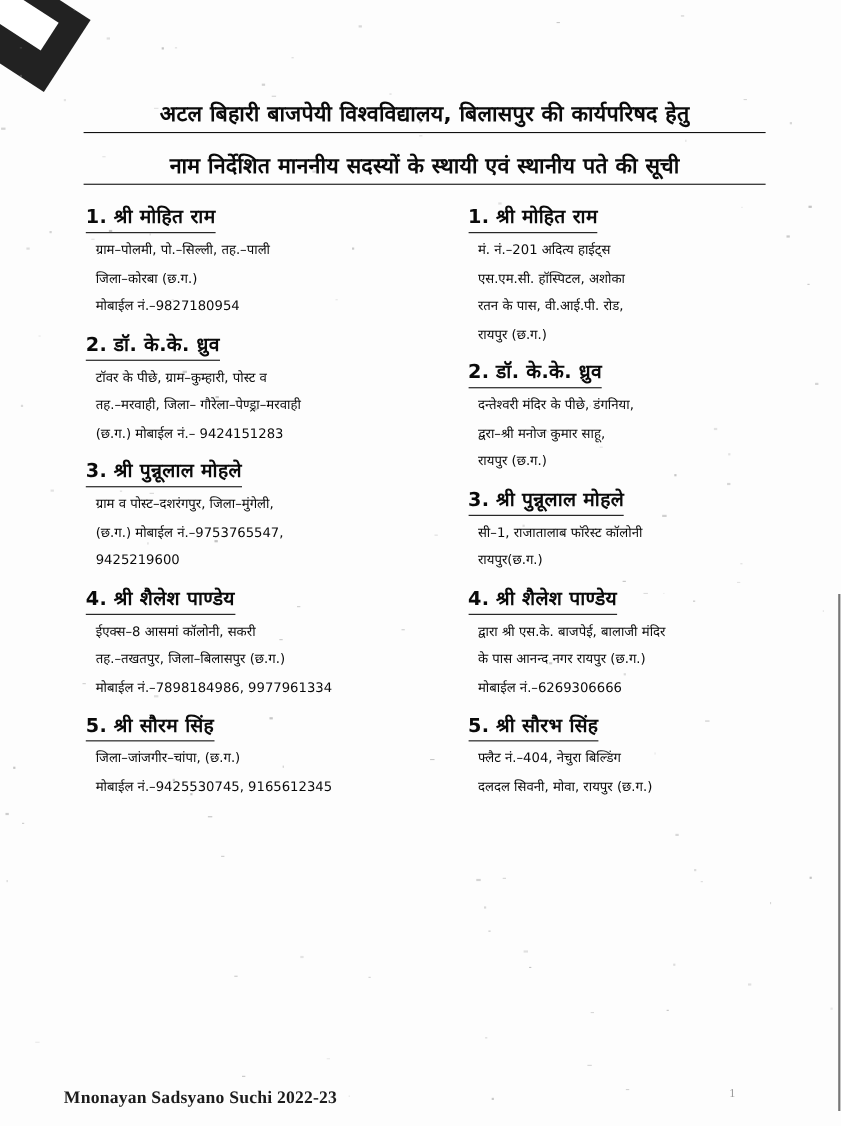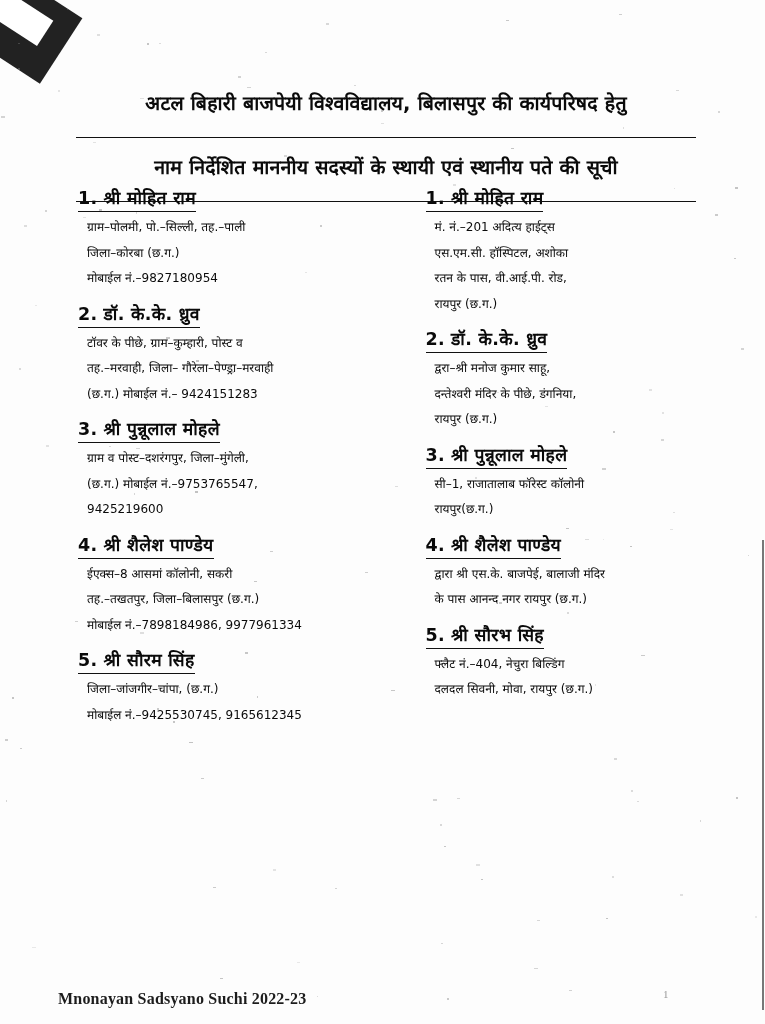--- a/index.html
+++ b/index.html
@@ -60,21 +60,21 @@
     width: 620px;
     text-align: center;
     font-weight: bold;
     font-size: 19.5px;
     line-height: 31px;
     letter-spacing: .2px;
   }
   .doc-title .tline {
     display: block;
     border-bottom: 1.6px solid #111;
-    padding-bottom: 18px;
+    padding-bottom: 1px;
     white-space: nowrap;
   }
   .doc-title .tline + .tline { margin-top: 14px; }
 
   
   .columns {
     position: absolute;
     left: 0;
     top: 186px;
     width: 765px;
@@ -215,22 +215,22 @@
           <div class="addr-line">रतन के पास, वी.आई.पी. रोड,</div>
           <div class="addr-line">रायपुर (छ.ग.)</div>
         </div>
       </div>
 
       <div class="entry">
         <div class="entry-name">
           <span class="num">2.</span><span>डॉ. के.के. ध्रुव</span>
         </div>
         <div class="entry-addr">
+          <div class="addr-line">दन्तेश्वरी मंदिर के पीछे, डंगनिया,</div>
           <div class="addr-line">द्वरा–श्री मनोज कुमार साहू,</div>
-          <div class="addr-line">दन्तेश्वरी मंदिर के पीछे, डंगनिया,</div>
           <div class="addr-line">रायपुर (छ.ग.)</div>
         </div>
       </div>
 
       <div class="entry">
         <div class="entry-name">
           <span class="num">3.</span><span>श्री पुन्नूलाल मोहले</span>
         </div>
         <div class="entry-addr">
           <div class="addr-line">सी–1, राजातालाब फॉरेस्ट कॉलोनी</div>
@@ -238,20 +238,21 @@
         </div>
       </div>
 
       <div class="entry">
         <div class="entry-name">
           <span class="num">4.</span><span>श्री शैलेश पाण्डेय</span>
         </div>
         <div class="entry-addr">
           <div class="addr-line">द्वारा श्री एस.के. बाजपेई, बालाजी मंदिर</div>
           <div class="addr-line">के पास आनन्द नगर रायपुर (छ.ग.)</div>
+          <div class="addr-line">मोबाईल नं.–6269306666</div>
         </div>
       </div>
 
       <div class="entry">
         <div class="entry-name">
           <span class="num">5.</span><span>श्री सौरभ सिंह</span>
         </div>
         <div class="entry-addr">
           <div class="addr-line">फ्लैट नं.–404, नेचुरा बिल्डिंग</div>
           <div class="addr-line">दलदल सिवनी, मोवा, रायपुर (छ.ग.)</div>

